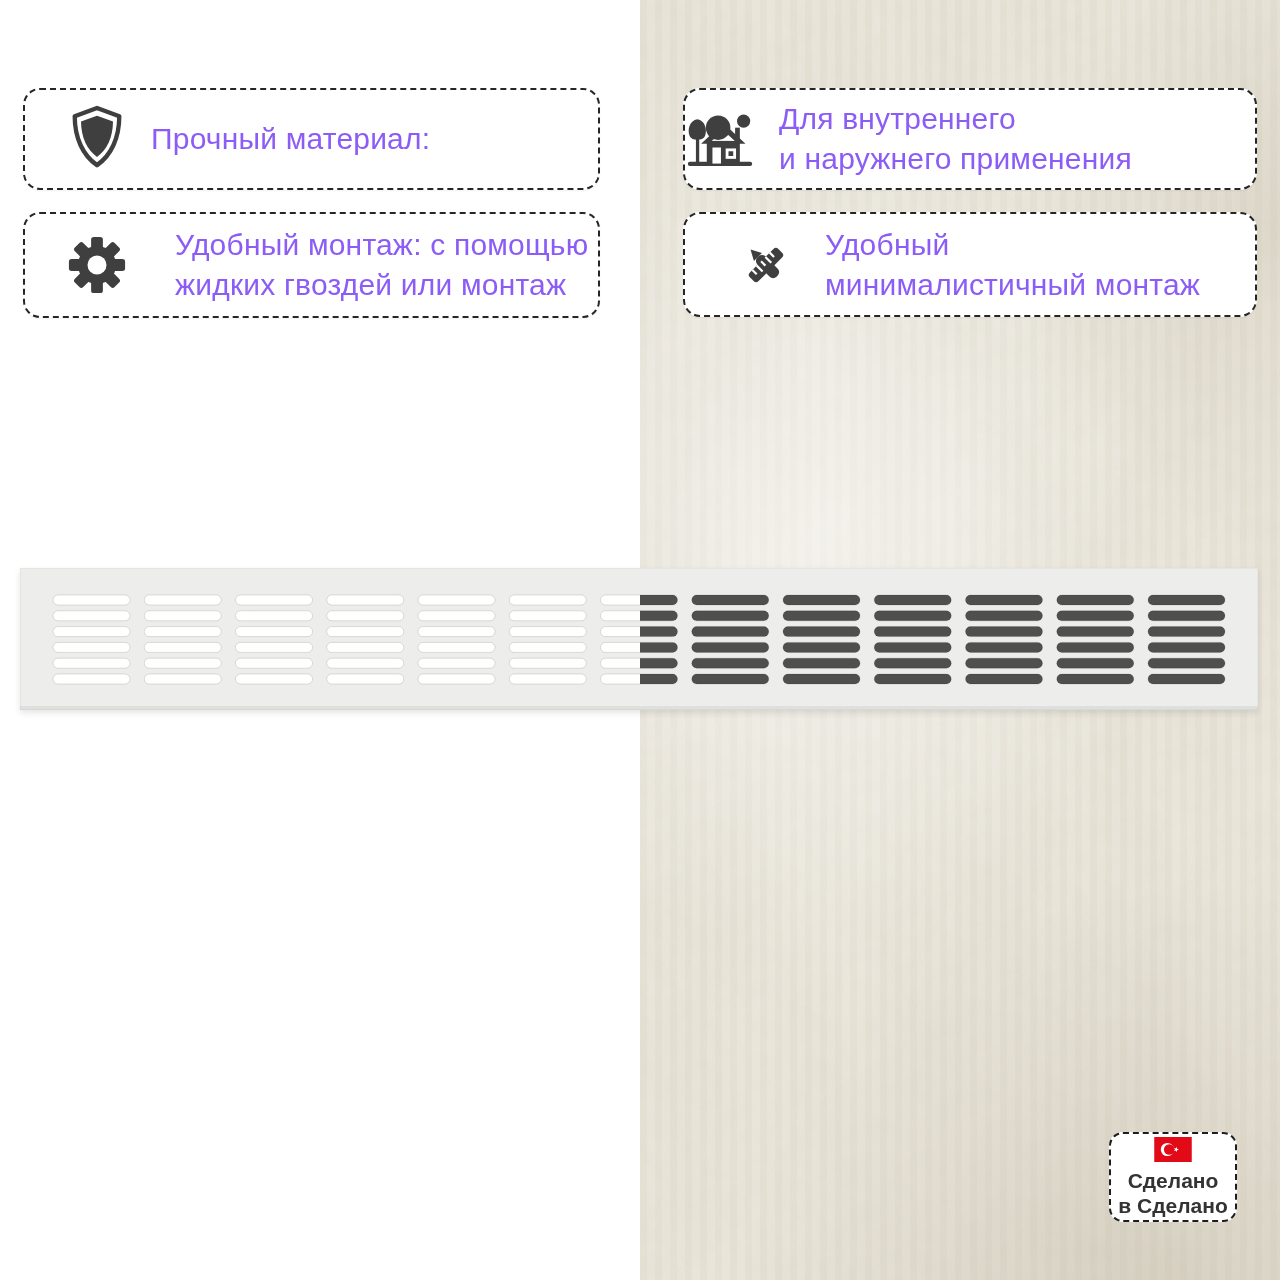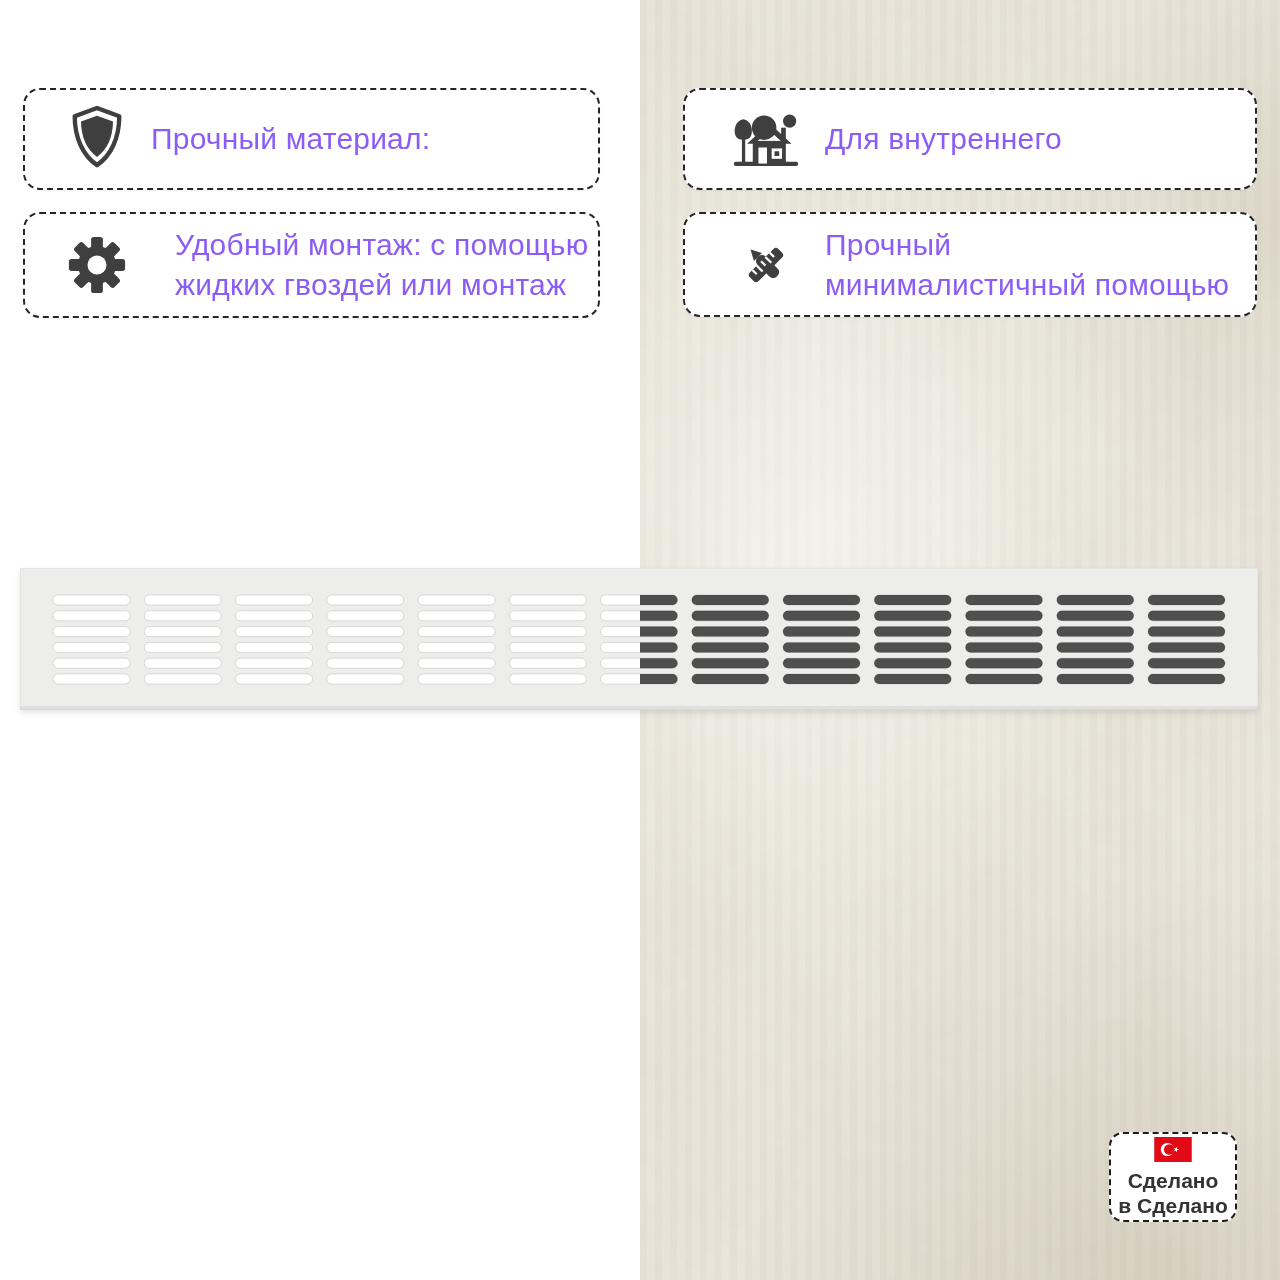--- a/index.html
+++ b/index.html
@@ -22,21 +22,21 @@
   .card{
     position:absolute;background:#ffffff;border:2px dashed #262626;border-radius:17px;
     display:flex;align-items:center;box-sizing:border-box;
     box-shadow:0 1px 2px rgba(0,0,0,0.06);
   }
   .card .icn{flex:0 0 auto;display:flex;align-items:center;justify-content:center;}
   .card .txt{font-size:30px;line-height:40px;color:#8b5cf6;letter-spacing:0.2px;}
   .card .txt div{white-space:nowrap;}
   #card-1{left:23px;top:88px;width:577px;height:102px;padding-left:40px;}
   #card-2{left:23px;top:212px;width:577px;height:106px;padding-left:40px;gap:24px;}
-  #card-3{left:683px;top:88px;width:574px;height:102px;padding-left:46px;}
+  #card-3{left:683px;top:88px;width:574px;height:102px;}
   #card-4{left:683px;top:212px;width:574px;height:105px;padding-left:46px;}
   #card-1 .icn,#card-2 .icn{width:64px;margin-right:22px;}
   #card-3 .icn,#card-4 .icn{width:70px;margin-right:24px;}
   
   #grille{position:absolute;left:20px;top:568px;filter:drop-shadow(0 3px 3px rgba(0,0,0,0.10));}
   
   .badge{
     position:absolute;left:1109px;top:1132px;width:128px;height:90px;box-sizing:border-box;
     background:#ffffff;border:2px dashed #1e1e1e;border-radius:14px;
     display:flex;flex-direction:column;align-items:center;justify-content:center;gap:6px;
@@ -116,39 +116,40 @@
           <rect x="52" y="20" width="5" height="12"></rect>
           <rect x="2" y="56" width="68" height="4.5" rx="2"></rect>
         </g>
         <rect x="28" y="41" width="9" height="17" fill="#ffffff"></rect>
         <rect x="42" y="42" width="11" height="11" fill="#ffffff"></rect>
         <rect x="45" y="45" width="5" height="5" fill="#3f3f3f"></rect>
       </svg>
     </span>
     <span class="txt">
       <div>Для внутреннего</div>
+      <div>и наружнего применения</div>
     </span>
   </div>
 
   <div class="card" id="card-4">
     <span class="icn">
       <svg width="56" height="56" viewBox="0 0 64 64">
         <g transform="rotate(45 32 32)">
           <polygon points="7,32 19,25.5 19,38.5" fill="#3f3f3f"></polygon>
           <rect x="19" y="25.5" width="31" height="13" rx="5.5" fill="#3f3f3f"></rect>
         </g>
         <g transform="rotate(-45 32 32)">
           <rect x="9" y="25" width="46" height="14" rx="4" fill="#3f3f3f"></rect>
           <path d="M17 25 v7 M24 25 v9.5 M31 25 v7 M38 25 v9.5 M45 25 v7" stroke="#ffffff" stroke-width="2.5" fill="none"></path>
         </g>
       </svg>
     </span>
     <span class="txt">
-      <div>Прочный</div>
-      <div>минималистичный помощью</div>
+      <div>Удобный</div>
+      <div>минималистичный монтаж</div>
     </span>
   </div>
 
   <svg id="grille" width="1238" height="142" viewBox="0 0 1238 142">
     <defs>
       <linearGradient id="slotGrad" gradientUnits="userSpaceOnUse" x1="0" y1="0" x2="1238" y2="0">
         <stop id="slotStop1" offset="0.5008077544426495" stop-color="#ffffff"></stop>
         <stop id="slotStop2" offset="0.5008077544426495" stop-color="#4f4f4f"></stop>
       </linearGradient>
     </defs>

